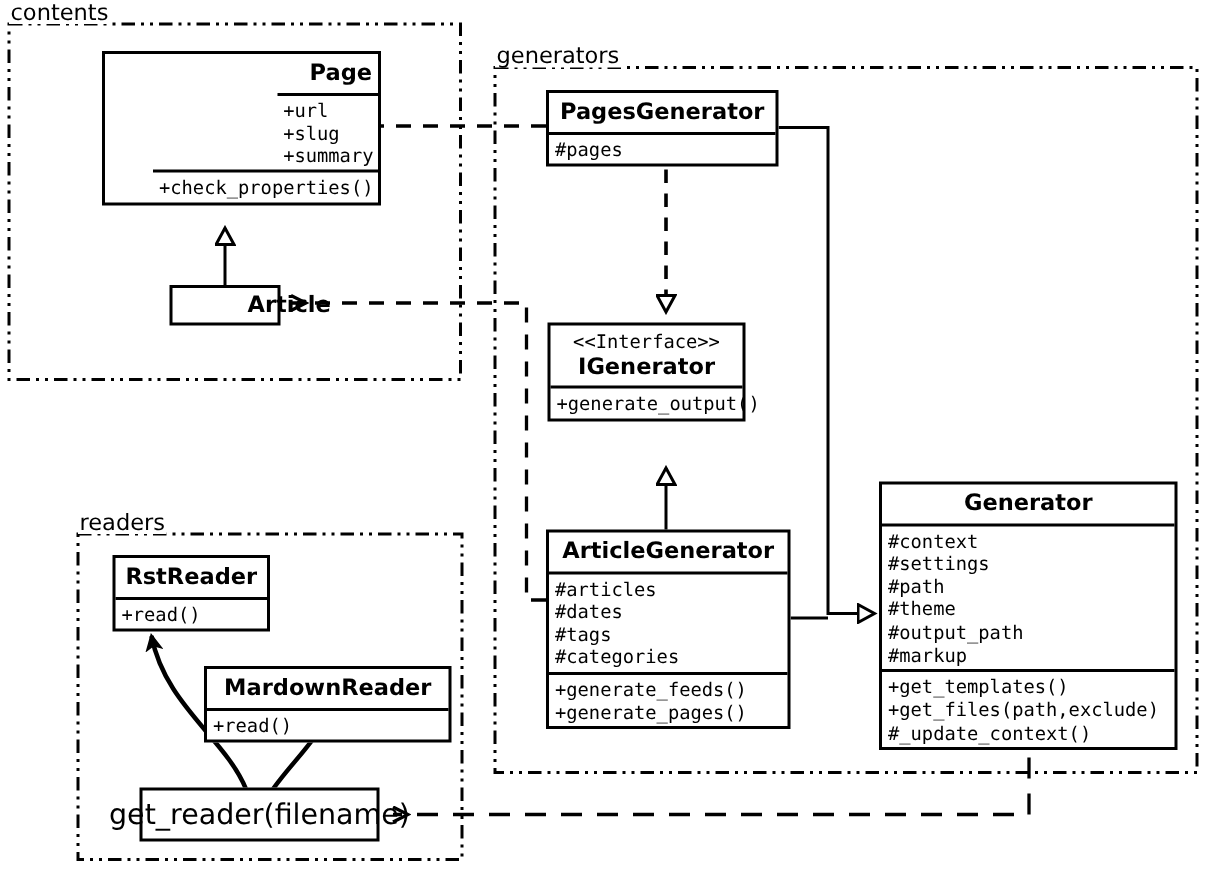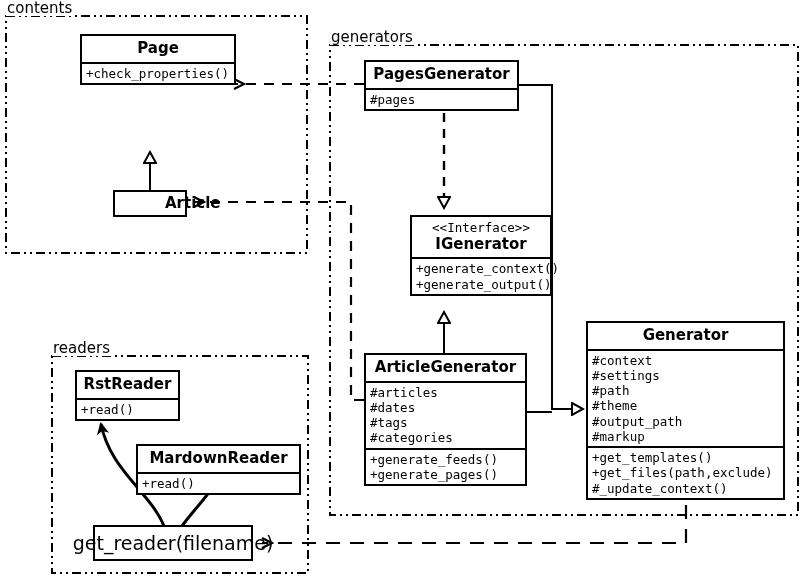--- a/index.html
+++ b/index.html
@@ -144,45 +144,49 @@
     <path d="M 182,526 C 198,504 210,496 224,467" fill="none" stroke="#000" stroke-width="3" marker-end="url(#solidArrow)"></path>
   </g>
 </svg>
 
 <div class="pkg-label" style="left:6px; top:1px;">contents</div>
 
 <div class="pkg-label" style="left:330px; top:30px;">generators</div>
 
 <div class="pkg-label" style="left:52px; top:341px;">readers</div>
 
-<div class="cls" style="left:80px; top:34px; width:156px;">
+<div class="cls" style="left:68px; top:34px; width:186px;align-items:flex-end;">
   <div class="cls-title">Page</div>
+  <div class="cls-section cls-sep">
+    <div>+url</div>
+    <div>+slug</div>
+    <div>+summary</div>
+  </div>
   <div class="cls-section cls-sep">
     <div>+check_properties()</div>
   </div>
 </div>
 
 <div class="cls" style="left:113px; top:190px; width:74px; height:27px;">
   <div class="cls-title" style="padding:3px 4px;margin-left:46px;">Article</div>
 </div>
 
 <div class="cls" style="left:364px; top:60px; width:155px;">
   <div class="cls-title">PagesGenerator</div>
   <div class="cls-section cls-sep">
     <div>#pages</div>
   </div>
 </div>
 
-<div class="cls" style="left:365px; top:215px; width:142px;margin-left:45px;">
+<div class="cls" style="left:365px; top:215px; width:132px;">
   <div class="cls-title">
     <span class="cls-stereotype">&lt;&lt;Interface&gt;&gt;</span>
     <span>IGenerator</span>
   </div>
   <div class="cls-section cls-sep">
-    <div>+generate_context()</div>
     <div>+generate_output()</div>
   </div>
 </div>
 
 <div class="cls" style="left:364px; top:353px; width:163px;">
   <div class="cls-title">ArticleGenerator</div>
   <div class="cls-section cls-sep">
     <div>#articles</div>
     <div>#dates</div>
     <div>#tags</div>

